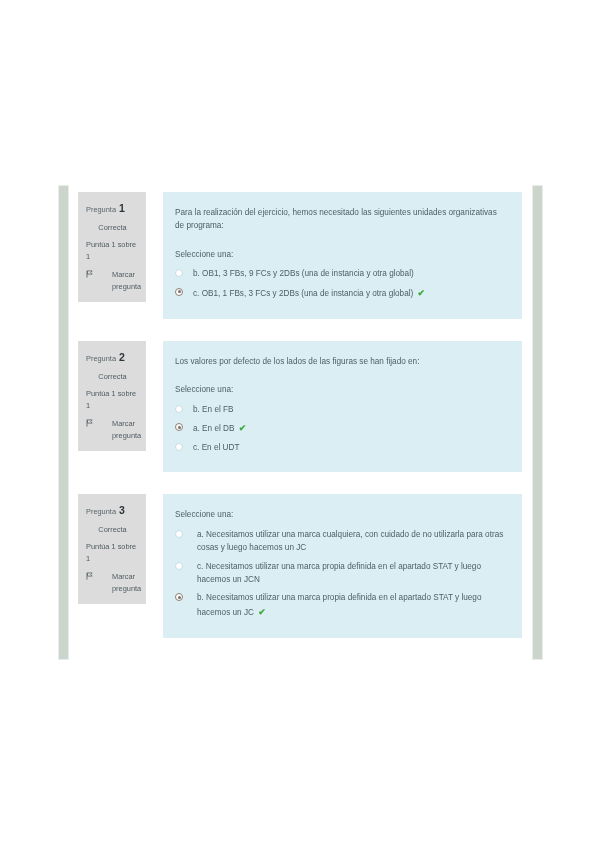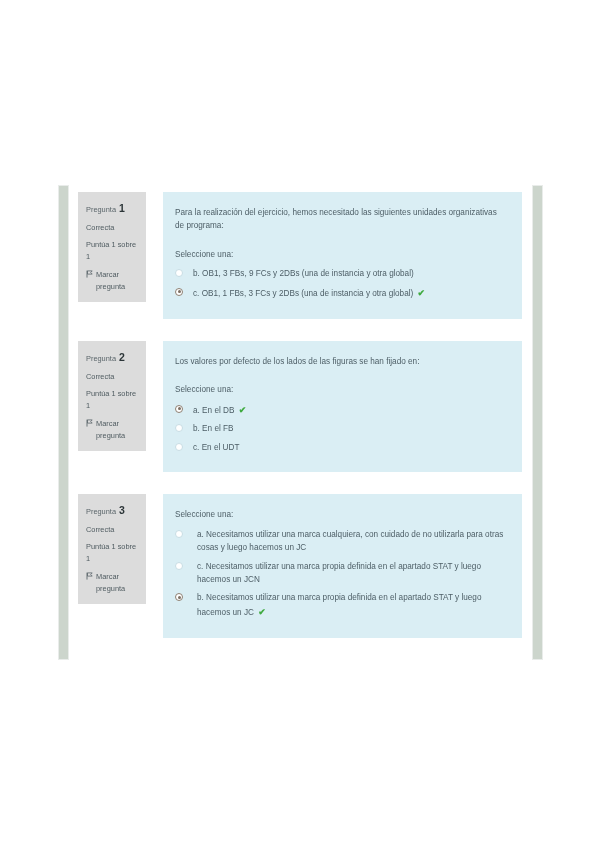--- a/index.html
+++ b/index.html
@@ -67,28 +67,29 @@
     margin-bottom: 5px;
   }
   .q-info .q-no b {
     font-size: 10.5px;
     color: #2c3538;
     font-weight: bold;
     margin-left: 1px;
   }
   .q-info .q-state {
     margin-bottom: 5px;
+    text-align: center;
   }
   .q-info .q-grade {
     margin-bottom: 6px;
   }
   .q-flag {
     display: flex;
     align-items: flex-start;
-    gap: 3px;
+    gap: 19px;
   }
   .q-flag .flag-ico {
     flex: 0 0 auto;
     margin-top: 1px;
     line-height: 0;
   }
   .q-flag .flag-txt {
     flex: 1 1 auto;
   }
 
@@ -209,26 +210,26 @@
                 <path d="M1.5 0.9 H6.2 L4.7 2.5 L6.2 4.1 H1.5 Z" fill="none" stroke="#5a656a" stroke-width="0.8"></path>
               </svg></span>
             <span class="flag-txt">Marcar pregunta</span>
           </div>
         </div>
         <div class="q-body">
           <p class="q-text">Los valores por defecto de los lados de las figuras se han fijado en:</p>
           <p class="q-prompt">Seleccione una:</p>
           <ul class="answers">
             <li class="answer">
+              <span class="radio"></span>
+              <span class="answer-text"><span>b. En el FB</span></span>
+            </li>
+            <li class="answer">
               <span class="radio checked"></span>
               <span class="answer-text"><span>a. En el DB</span> <span class="tick">✔</span></span>
-            </li>
-            <li class="answer">
-              <span class="radio"></span>
-              <span class="answer-text"><span>b. En el FB</span></span>
             </li>
             <li class="answer">
               <span class="radio"></span>
               <span class="answer-text"><span>c. En el UDT</span></span>
             </li>
           </ul>
         </div>
       </div>
       <div class="question">
         <div class="q-info">

